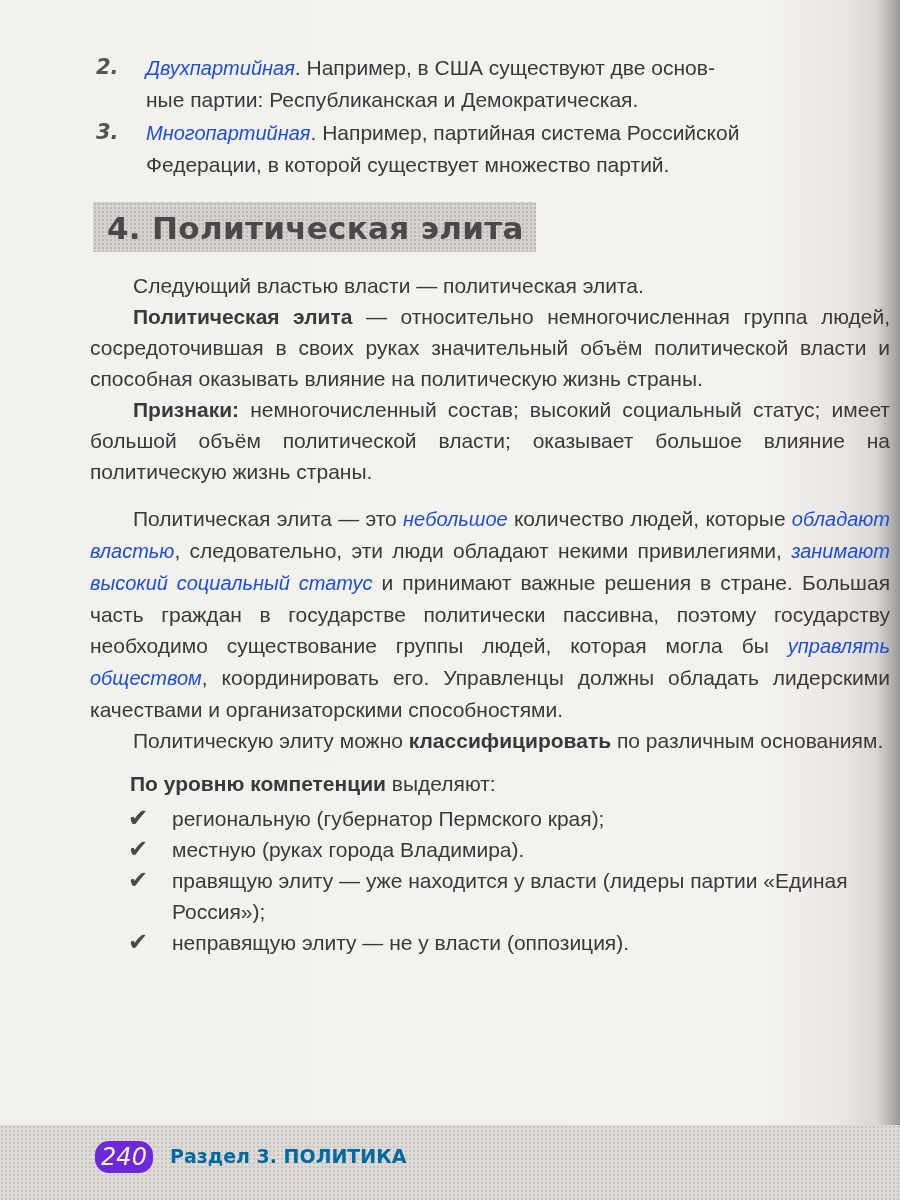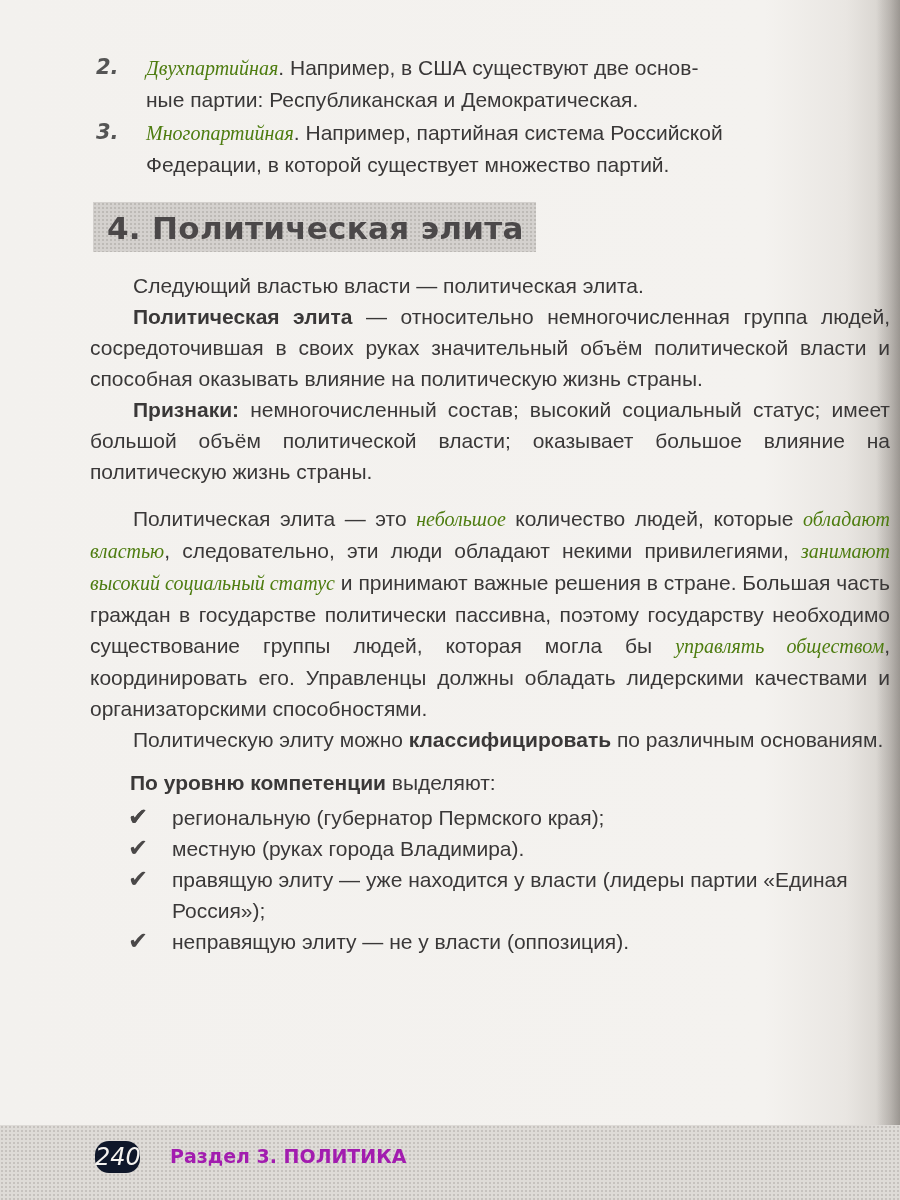--- a/index.html
+++ b/index.html
@@ -16,21 +16,21 @@
     .right-shadow {
       position: absolute; right: 0; top: 0; width: 24px; height: 1200px;
       background: linear-gradient(90deg, rgba(160,155,150,0) 0%, rgba(150,145,140,0.45) 60%, rgba(120,115,110,0.6) 100%);
     }
     .content { position: absolute; left: 90px; top: 52px; width: 800px; font-size: 21px; line-height: 31px; }
     .num-item { position: relative; padding-left: 56px; margin-bottom: 2px; }
     .num-item .num {
       position: absolute; left: 6px; top: 0; font-style: italic; font-weight: bold; color: #555;
       font-family: "DejaVu Sans", sans-serif; font-size: 21px;
     }
-    .ital { font-style: italic; font-family: Liberation Serif, serif; font-size: 20px; color: #4d7c0f; }
+    .ital { font-style: italic; font-family: Liberation Sans, sans-serif; font-size: 20px; color: #1d4ed8; }
     .b { font-weight: bold; }
     .section-head {
       margin-top: 20px; margin-bottom: 18px; margin-left: 3px;
       display: inline-block; padding: 4px 12px 2px 14px;
       background: #d4d1ce;
       background-image: radial-gradient(#bdbab6 1px, transparent 1.2px);
       background-size: 4px 4px;
       font-family: "DejaVu Sans", sans-serif; font-weight: bold; font-size: 31px; line-height: 44px;
       color: #4b4849; letter-spacing: 0.3px;
     }
@@ -41,26 +41,26 @@
     .check-item .chk {
       position: absolute; left: 38px; top: 0; font-size: 24px; color: #4a4848; font-family: "DejaVu Sans", sans-serif;
     }
     .footer {
       position: absolute; left: 0; top: 1125px; width: 900px; height: 75px;
       background: #dedbd7;
       background-image: radial-gradient(#c6c2be 1px, transparent 1.3px);
       background-size: 4px 4px;
     }
     .page-num {
-      position: absolute; left: 95px; top: 1141px; width: 45px; height: 32px; border-radius: 14px;
-      background: #0f172a; color: #f4f2ef; font-style: italic; font-size: 24px; line-height: 32px;
+      position: absolute; left: 95px; top: 1141px; width: 58px; height: 32px; border-radius: 14px;
+      background: #6d28d9; color: #f4f2ef; font-style: italic; font-size: 24px; line-height: 32px;
       text-align: center; font-family: "DejaVu Sans", sans-serif;
     }
     .footer-label {
-      position: absolute; left: 170px; top: 1145px; font-weight: bold; font-size: 19px; color: #a21caf;
+      position: absolute; left: 170px; top: 1145px; font-weight: bold; font-size: 19px; color: #0369a1;
       font-family: "DejaVu Sans", sans-serif;
     }
   </style>
 </head>
 <body>
 
 <div class="page"></div>
 <div class="right-shadow"></div>
 
 <div class="content">

